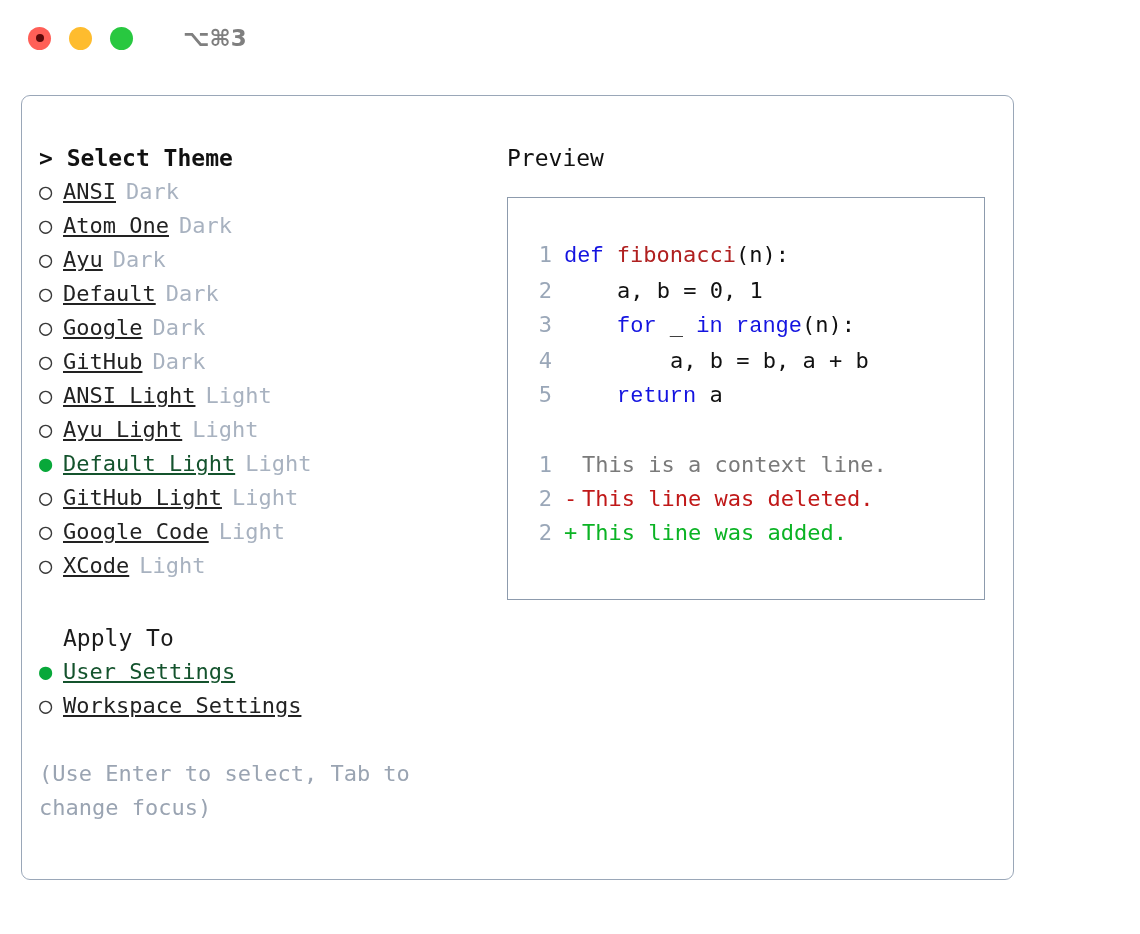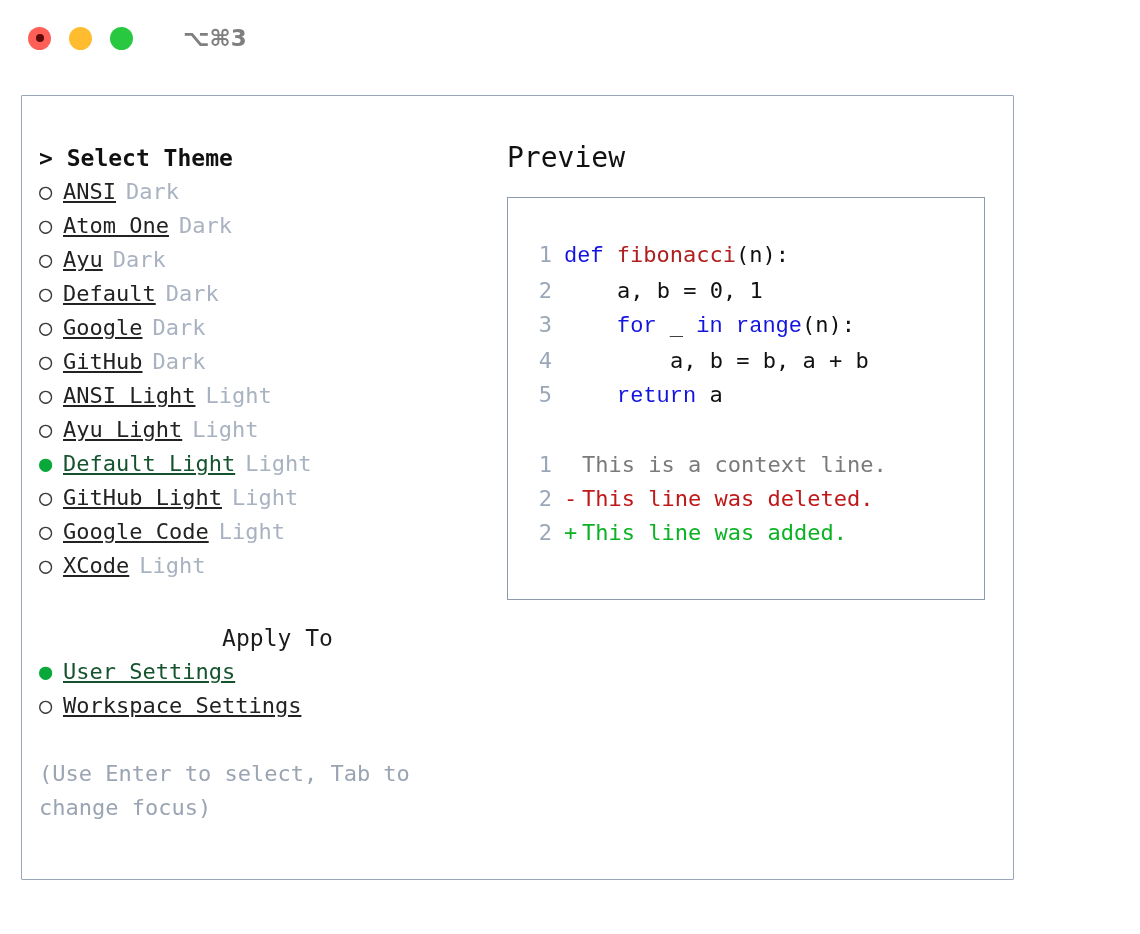--- a/index.html
+++ b/index.html
@@ -66,21 +66,21 @@
   }
 
   
   #panel {
     position: absolute;
     left: 21px;
     top: 95px;
     width: 993px;
     height: 785px;
     border: 1.5px solid #9aa7b8;
-    border-radius: 1px;
+    border-radius: 9px;
     box-sizing: border-box;
     background: #ffffff;
   }
 
   #panel-body {
     display: flex;
     padding: 45px 0 0 0;
     height: 100%;
     box-sizing: border-box;
   }
@@ -95,21 +95,20 @@
   .section-header {
     font-size: 23px;
     font-weight: bold;
     color: #111111;
     line-height: 34px;
     white-space: pre;
   }
   .section-header.plain {
     font-weight: normal;
     color: #1b1b1b;
-    text-align: center;
   }
 
   .opt-row {
     display: flex;
     align-items: baseline;
     line-height: 34px;
     font-size: 22px;
     white-space: pre;
   }
   .marker {
@@ -138,21 +137,21 @@
     white-space: normal;
   }
 
   
   #preview-column {
     flex: 1;
     padding-left: 15px;
     box-sizing: border-box;
   }
   #preview-header {
-    font-size: 28px;
+    font-size: 23px;
     color: #111111;
     line-height: 34px;
     margin-bottom: 22px;
   }
   #preview-box {
     width: 478px;
     height: 403px;
     border: 1.5px solid #8d9bad;
     box-sizing: border-box;
     background: #ffffff;

